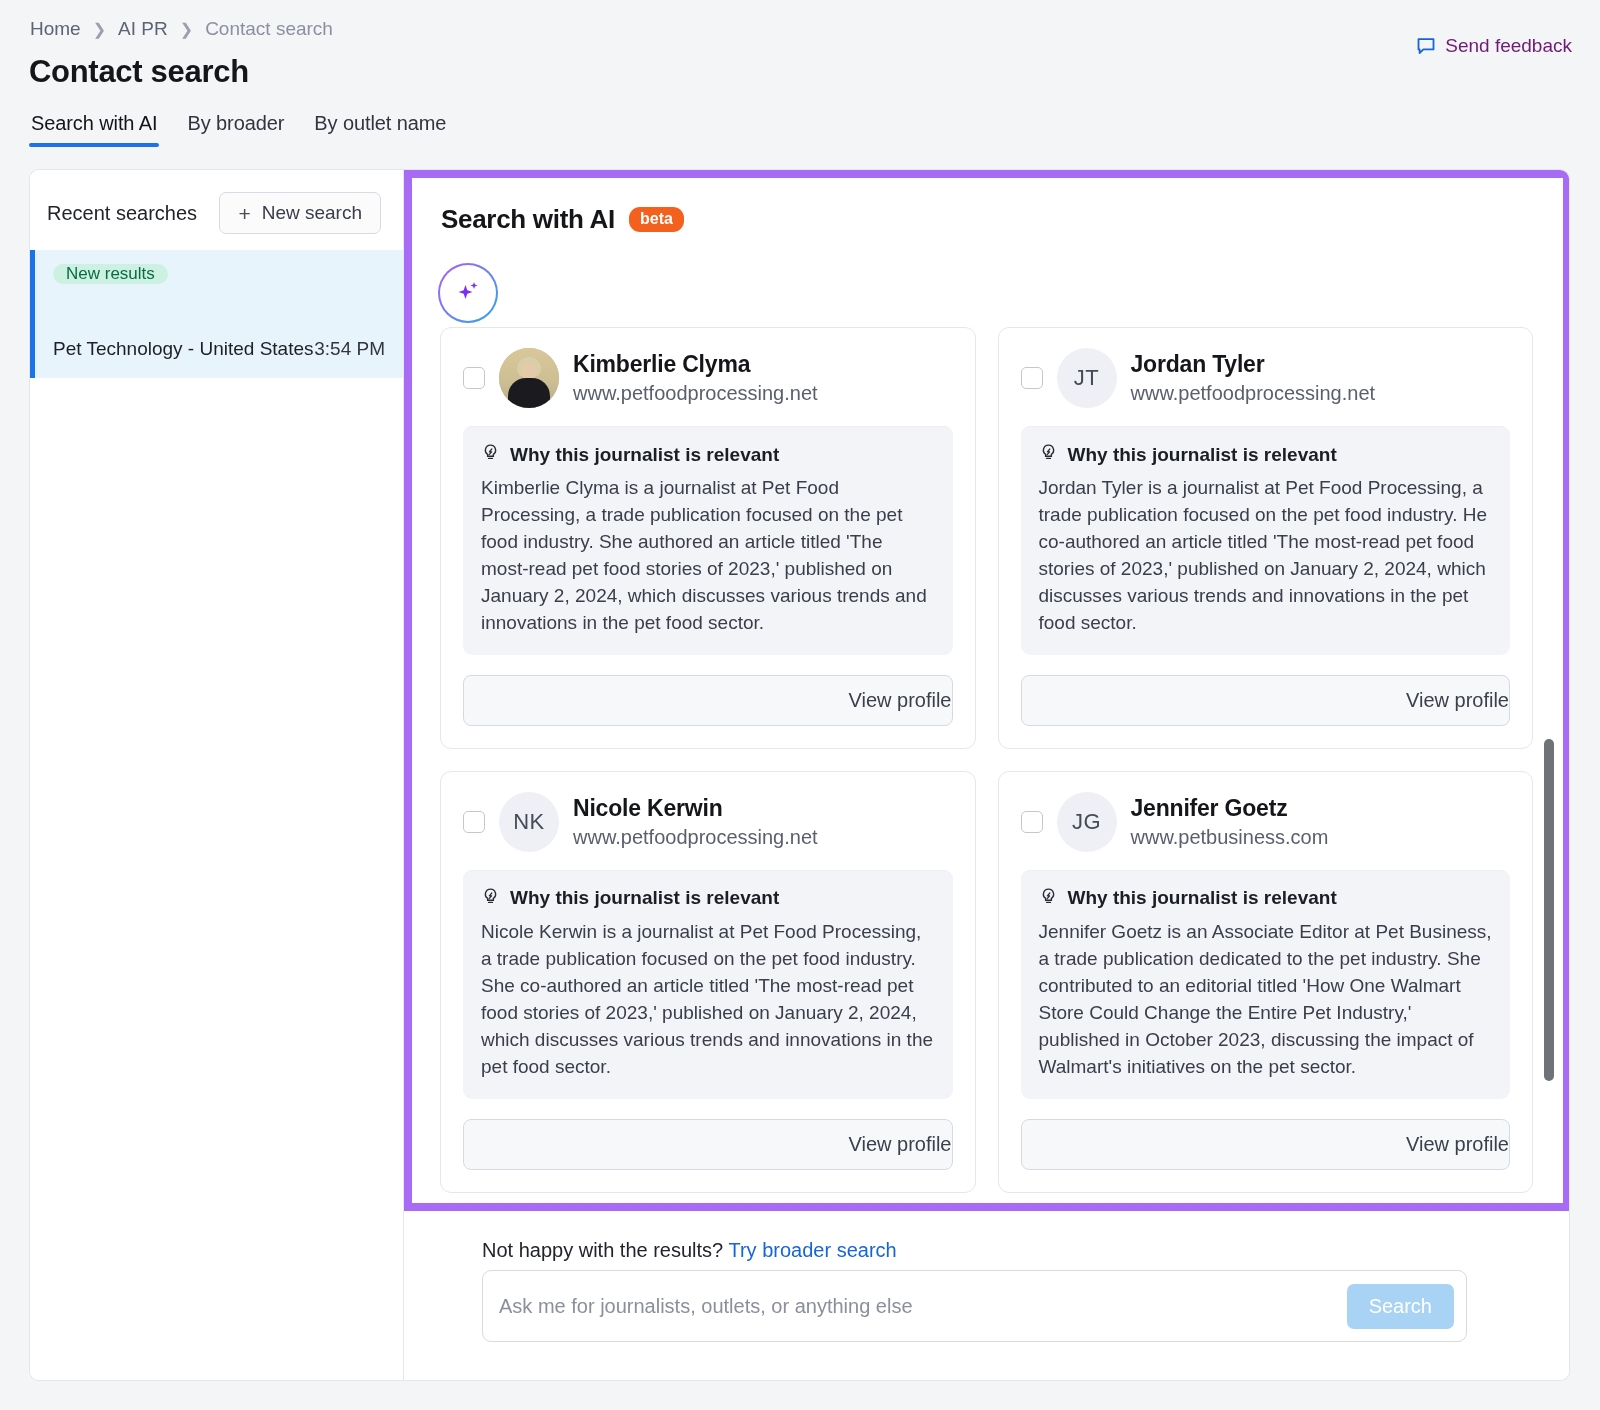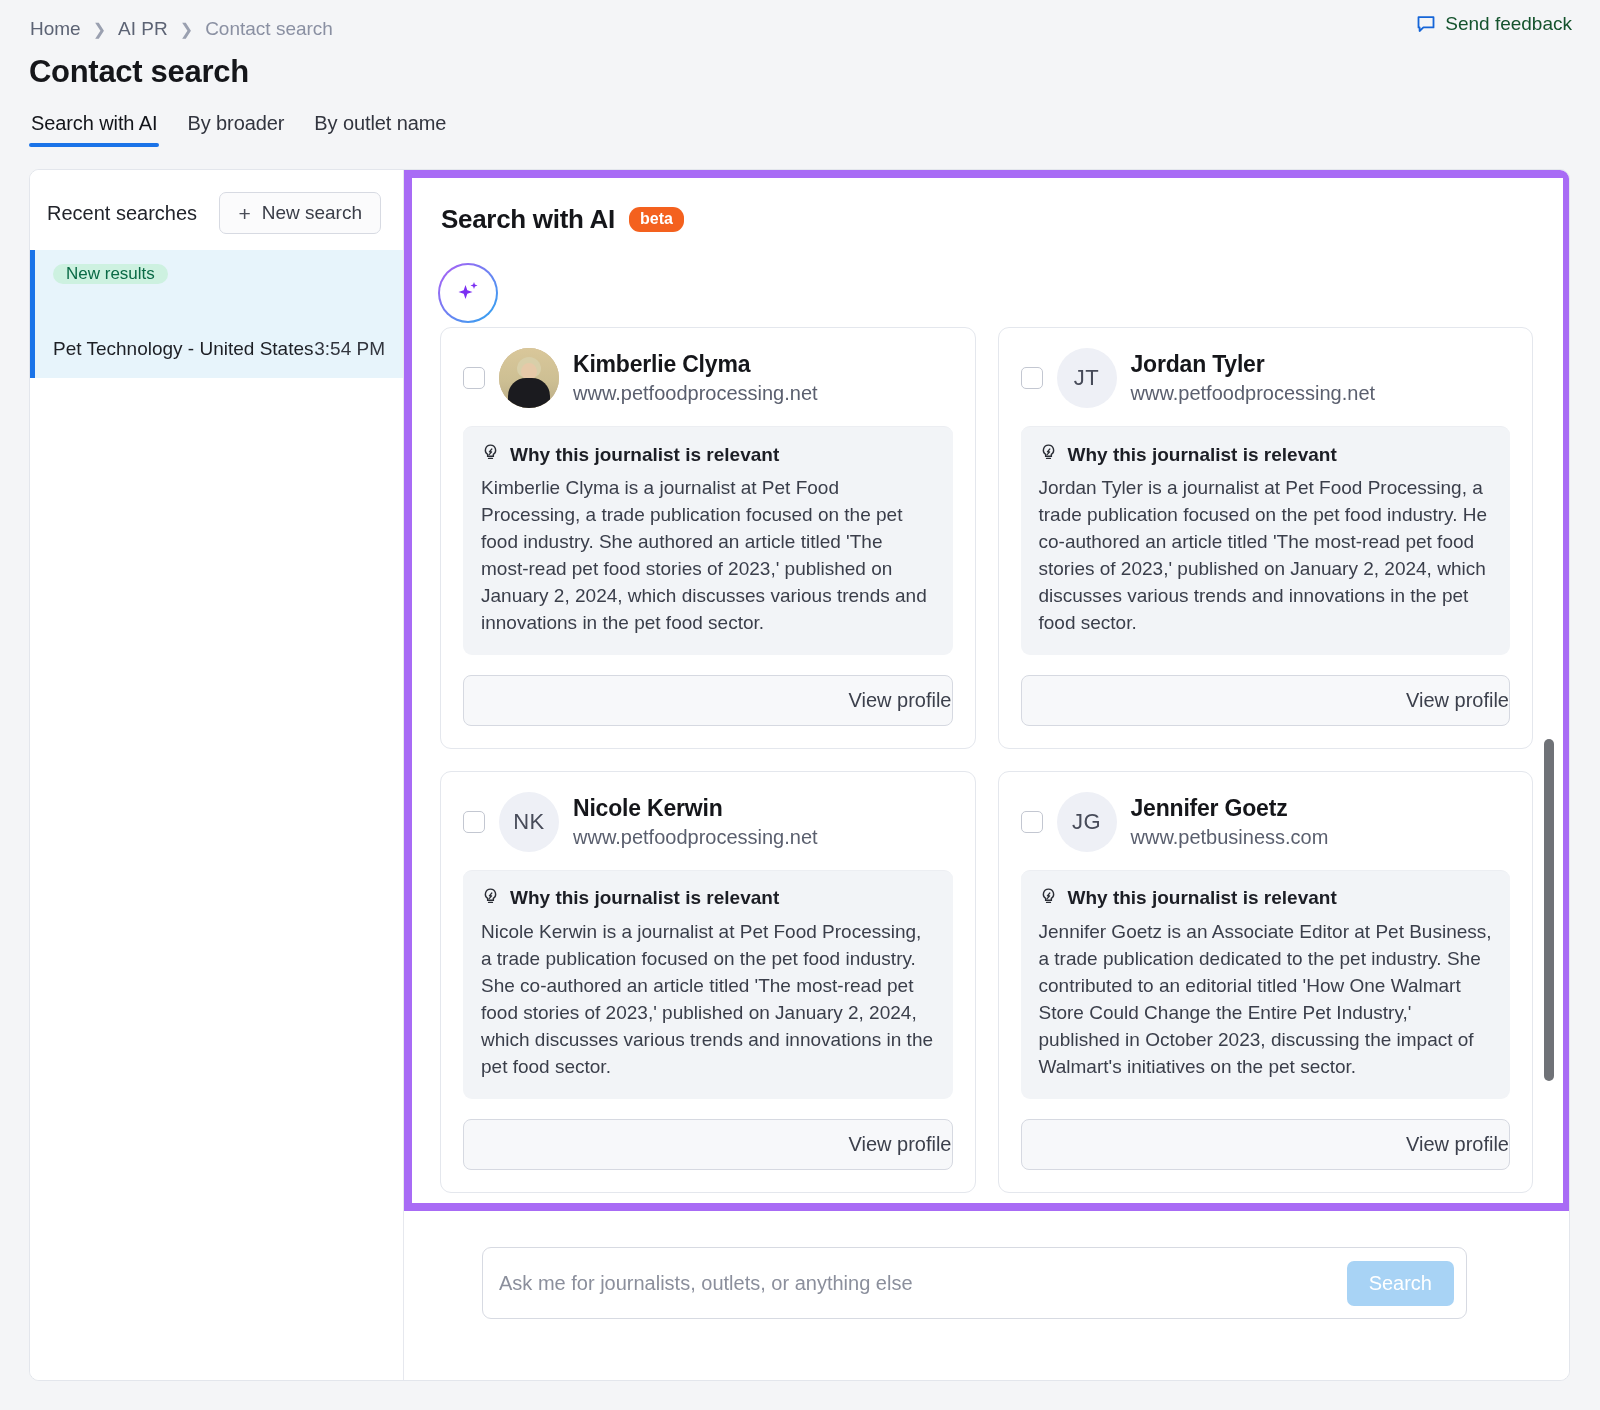--- a/index.html
+++ b/index.html
@@ -22,23 +22,23 @@
   .breadcrumb .crumb.last { color: #8a90a2; }
   .breadcrumb .sep { color: #9aa0b0; font-size: 16px; }
 
   .page-title {
     position: absolute; left: 29px; top: 54px;
     font-size: 31px; font-weight: bold; letter-spacing: -0.3px;
     color: #15161a;
   }
 
   .send-feedback {
-    position: absolute; right: 28px; top: 13px;
+    position: absolute; right: 28px; top: 35px;
     display: flex; align-items: center; gap: 9px;
-    color: #14532d; font-size: 19px; cursor: pointer;
+    color: #701a75; font-size: 19px; cursor: pointer;
   }
   .send-feedback svg { display:block; }
 
   
   .tabs {
     position: absolute; left: 29px; top: 112px;
     display: flex; gap: 26px; align-items: flex-end;
   }
   .tab {
     font-size: 20px; color: #32353f; padding: 0 2px 12px 2px;
@@ -390,20 +390,24 @@
 
         </div>
 
         <div class="scroll-track">
           <div class="scroll-thumb"></div>
         </div>
       </div>
     </div>
 
     <div class="footer">
+      <div class="nothappy">
+        <span>Not happy with the results?</span>
+        <span class="link">Try broader search</span>
+      </div>
       <div class="ask-row">
         <input class="ask-input" placeholder="Ask me for journalists, outlets, or anything else" style="">
         <button class="search-btn">Search</button>
       </div>
     </div>
 
   </div>
 </div>
 
 </body></html>

